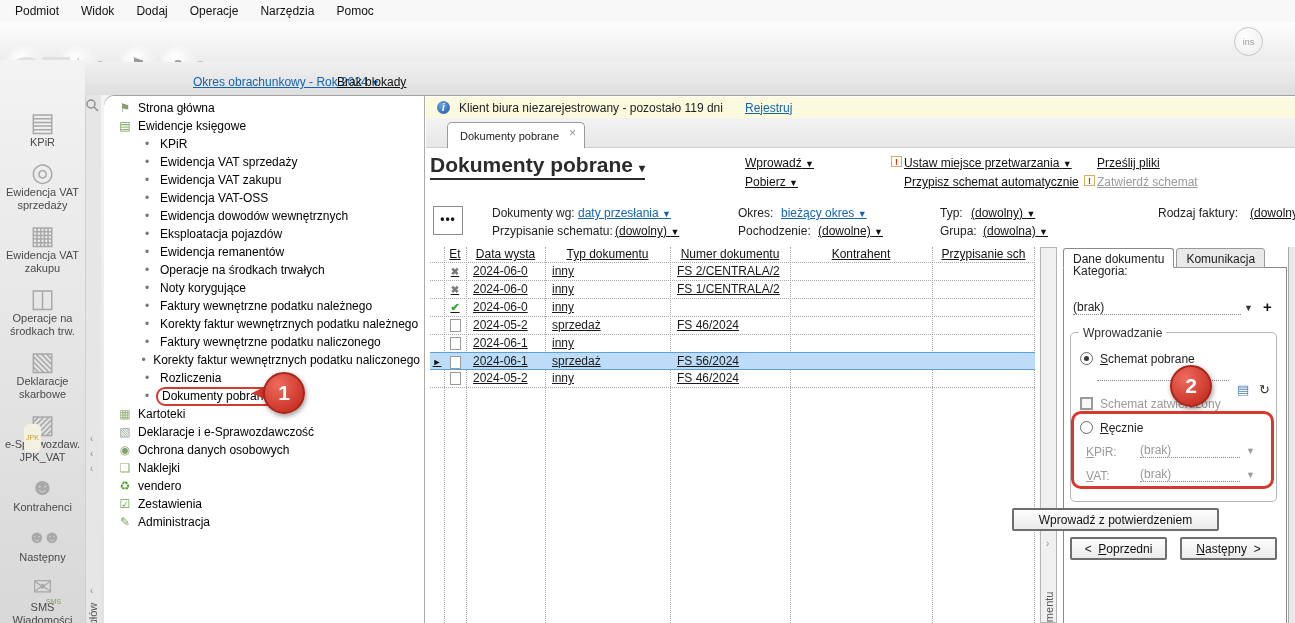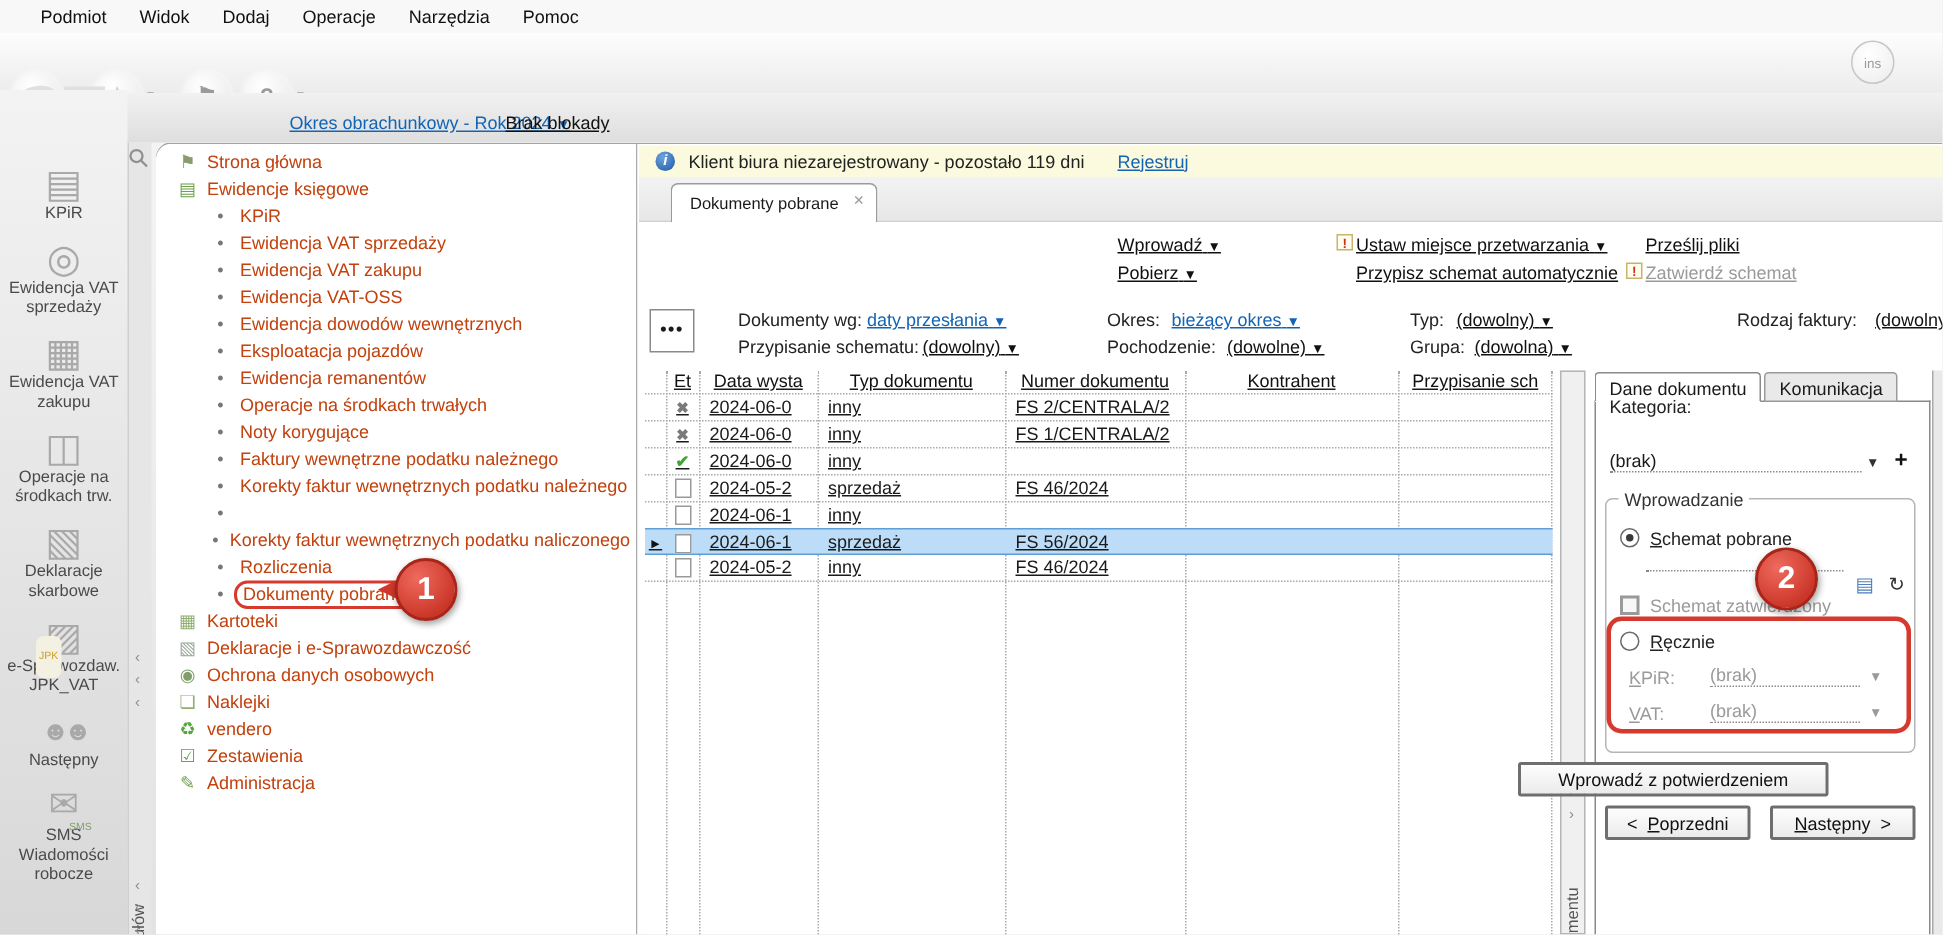--- a/index.html
+++ b/index.html
@@ -2,21 +2,21 @@
 <html><head>
 <meta charset="utf-8">
 <style>
   * { margin:0; padding:0; box-sizing:border-box; }
   body { font-family:"Liberation Sans", sans-serif; background:#d9d9d9; }
   .stage { position:relative; width:1295px; height:623px; overflow:hidden;
            background:linear-gradient(#f7f7f7,#e2e2e2); font-size:12px; color:#1a1a1a; }
 
   
   .menubar { position:absolute; left:0; top:0; width:100%; height:22px; background:#f8f8f8;
-             display:flex; align-items:center; padding-left:16px; }
+             display:flex; align-items:center; padding-left:4px; }
   .menu-item { padding:3px 11px; font-size:12px; color:#111; cursor:default; }
 
   
   .toolbar { position:absolute; left:0; top:22px; width:100%; height:40px;
              background:linear-gradient(#fdfdfd,#ececec); }
   .tbtn { position:absolute; top:26px; width:32px; height:32px; border-radius:50%;
           background:radial-gradient(circle at 40% 30%, #ffffff, #e7e7e7);
           box-shadow:0 0 4px rgba(255,255,255,.9); display:flex; align-items:center; justify-content:center; }
   .arrow-glyph { font-size:17px; color:#9a9a9a; }
   .arrow-back  { transform:rotate(-135deg); }
@@ -85,21 +85,21 @@
   .ticon[data-icon="book"]::before     { content:"▤"; color:#6fa04c; font-size:12px; }
   .ticon[data-icon="bullet"]::before   { content:"•"; color:#777; font-size:12px; }
   .ticon[data-icon="folders"]::before  { content:"▦"; color:#8faf70; font-size:12px; }
   .ticon[data-icon="docsheet"]::before { content:"▧"; color:#9aa79a; font-size:12px; }
   .ticon[data-icon="sms"]::before      { content:"✉"; color:#8f9a8a; font-size:12px; }
   .ticon[data-icon="shield"]::before   { content:"◉"; color:#7fa06a; font-size:12px; }
   .ticon[data-icon="stickers"]::before { content:"❏"; color:#8faf70; font-size:12px; }
   .ticon[data-icon="recycle"]::before  { content:"♻"; color:#57a639; font-size:12px; }
   .ticon[data-icon="summary"]::before  { content:"☑"; color:#6fa04c; font-size:12px; }
   .ticon[data-icon="edit"]::before     { content:"✎"; color:#6fa04c; font-size:12px; }
-  .tlabel { font-size:12px; color:#c2410c; padding:0 4px; }
+  .tlabel { font-size:12px; color:#000000; padding:0 4px; }
   .tlabel[data-hl="yes"] { border:2px solid #d6392e; border-radius:9px; height:19px; line-height:15px; }
 
   
   .callout { position:absolute; width:42px; height:42px; border-radius:50%;
              background:radial-gradient(circle at 35% 30%, #ef6a5e, #c93527 75%);
              border:2px solid #a8251a; color:#fff; font-size:21px; font-weight:bold;
              display:flex; align-items:center; justify-content:center;
              box-shadow:1px 2px 5px rgba(0,0,0,.4); z-index:9; }
   .co1 { left:263px; top:372px; }
   .co2 { left:1170px; top:365px; }
@@ -257,20 +257,24 @@
       <div class="module">
         <span class="micon" data-icon="document"></span>
         <div class="mlabel">Deklaracje skarbowe</div>
       </div>
 
       <div class="module">
         <span class="micon" data-icon="jpk-document"></span>
         <div class="mlabel">e-Sprawozdaw. JPK_VAT</div>
       </div>
 
+      <div class="module">
+        <span class="micon" data-icon="person"></span>
+        <div class="mlabel">Kontrahenci</div>
+      </div>
 
       <div class="module">
         <span class="micon" data-icon="people"></span>
         <div class="mlabel">Następny</div>
       </div>
 
       <div class="module">
         <span class="micon" data-icon="sms"></span>
         <div class="mlabel">SMS Wiadomości robocze</div>
       </div>
@@ -354,20 +358,21 @@
         <span class="tlabel">Faktury wewnętrzne podatku należnego</span>
       </div>
 
       <div class="titem" data-level="child">
         <span class="ticon" data-icon="bullet"></span>
         <span class="tlabel">Korekty faktur wewnętrznych podatku należnego</span>
       </div>
 
       <div class="titem" data-level="child">
         <span class="ticon" data-icon="bullet"></span>
+        <span class="tlabel">Faktury wewnętrzne podatku naliczonego</span>
       </div>
 
       <div class="titem" data-level="child">
         <span class="ticon" data-icon="bullet"></span>
         <span class="tlabel">Korekty faktur wewnętrznych podatku naliczonego</span>
       </div>
 
       <div class="titem" data-level="child">
         <span class="ticon" data-icon="bullet"></span>
         <span class="tlabel">Rozliczenia</span>
@@ -422,20 +427,21 @@
   </div>
 
   <div class="tabstrip">
     <div class="doc-tab">
       <span>Dokumenty pobrane</span>
       <span class="tab-close">×</span>
     </div>
   </div>
   <div class="content-bg"></div>
 
+  <div class="page-title"><span>Dokumenty pobrane</span> <span class="tcaret">▾</span></div>
 
   <span class="hlink" style="left:745px; top:156px"><span>Wprowadź</span> <span class="caret">▼</span></span>
   <span class="hlink" style="left:745px; top:175px"><span>Pobierz</span> <span class="caret">▼</span></span>
   <span class="warn" style="left:891px; top:156px">!</span>
   <span class="hlink" style="left:904px; top:156px"><span>Ustaw miejsce przetwarzania</span> <span class="caret">▼</span></span>
   <span class="hlink" style="left:904px; top:175px">Przypisz schemat automatycznie</span>
   <span class="hlink" style="left:1097px; top:156px">Prześlij pliki</span>
   <span class="warn" style="left:1084px; top:175px">!</span>
   <span class="hlink dis" style="left:1097px; top:175px">Zatwierdź schemat</span>
 

